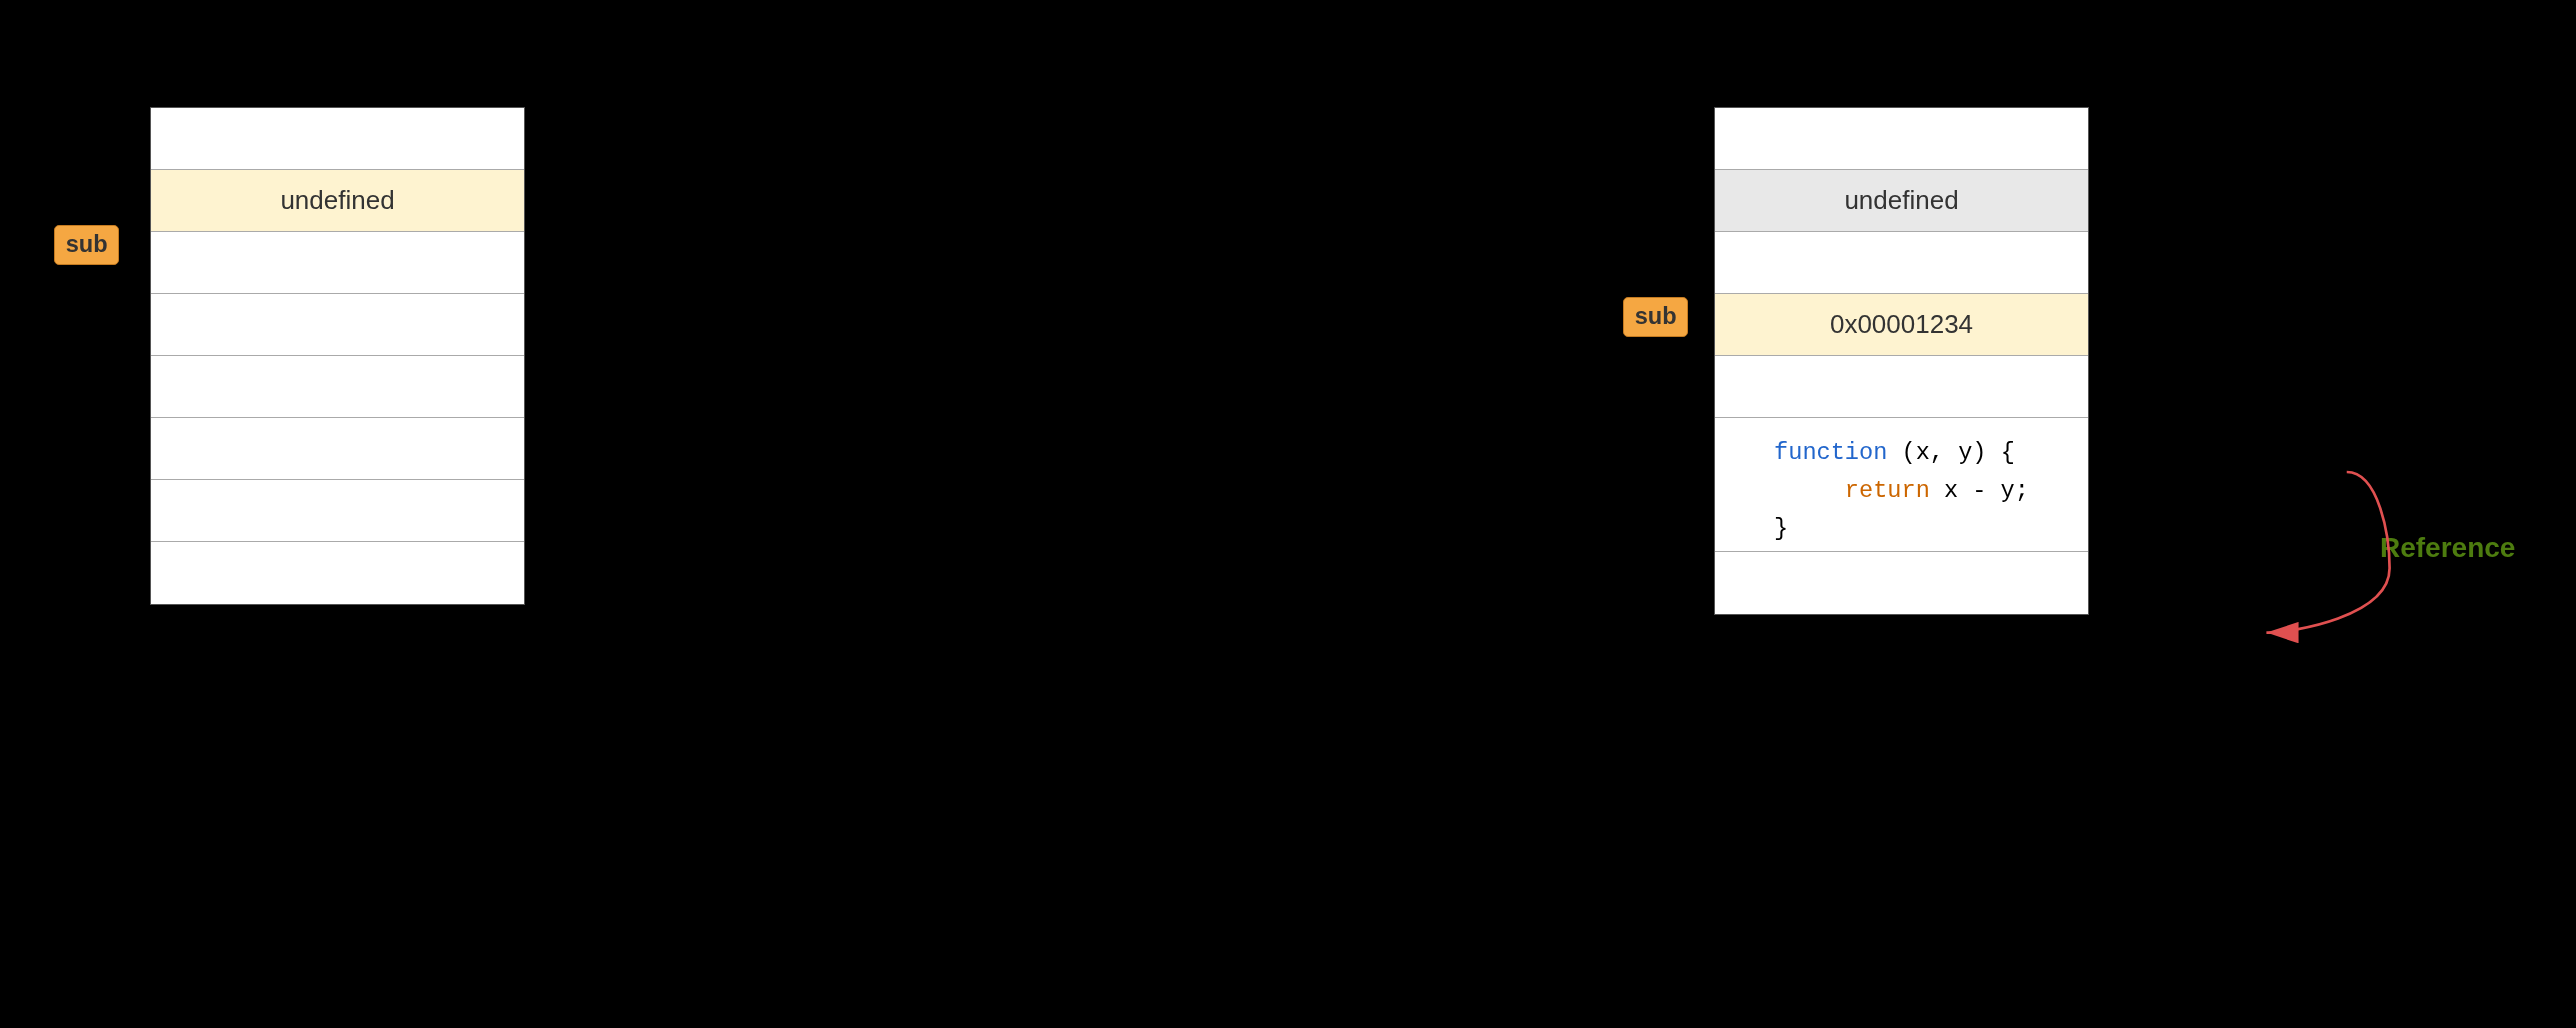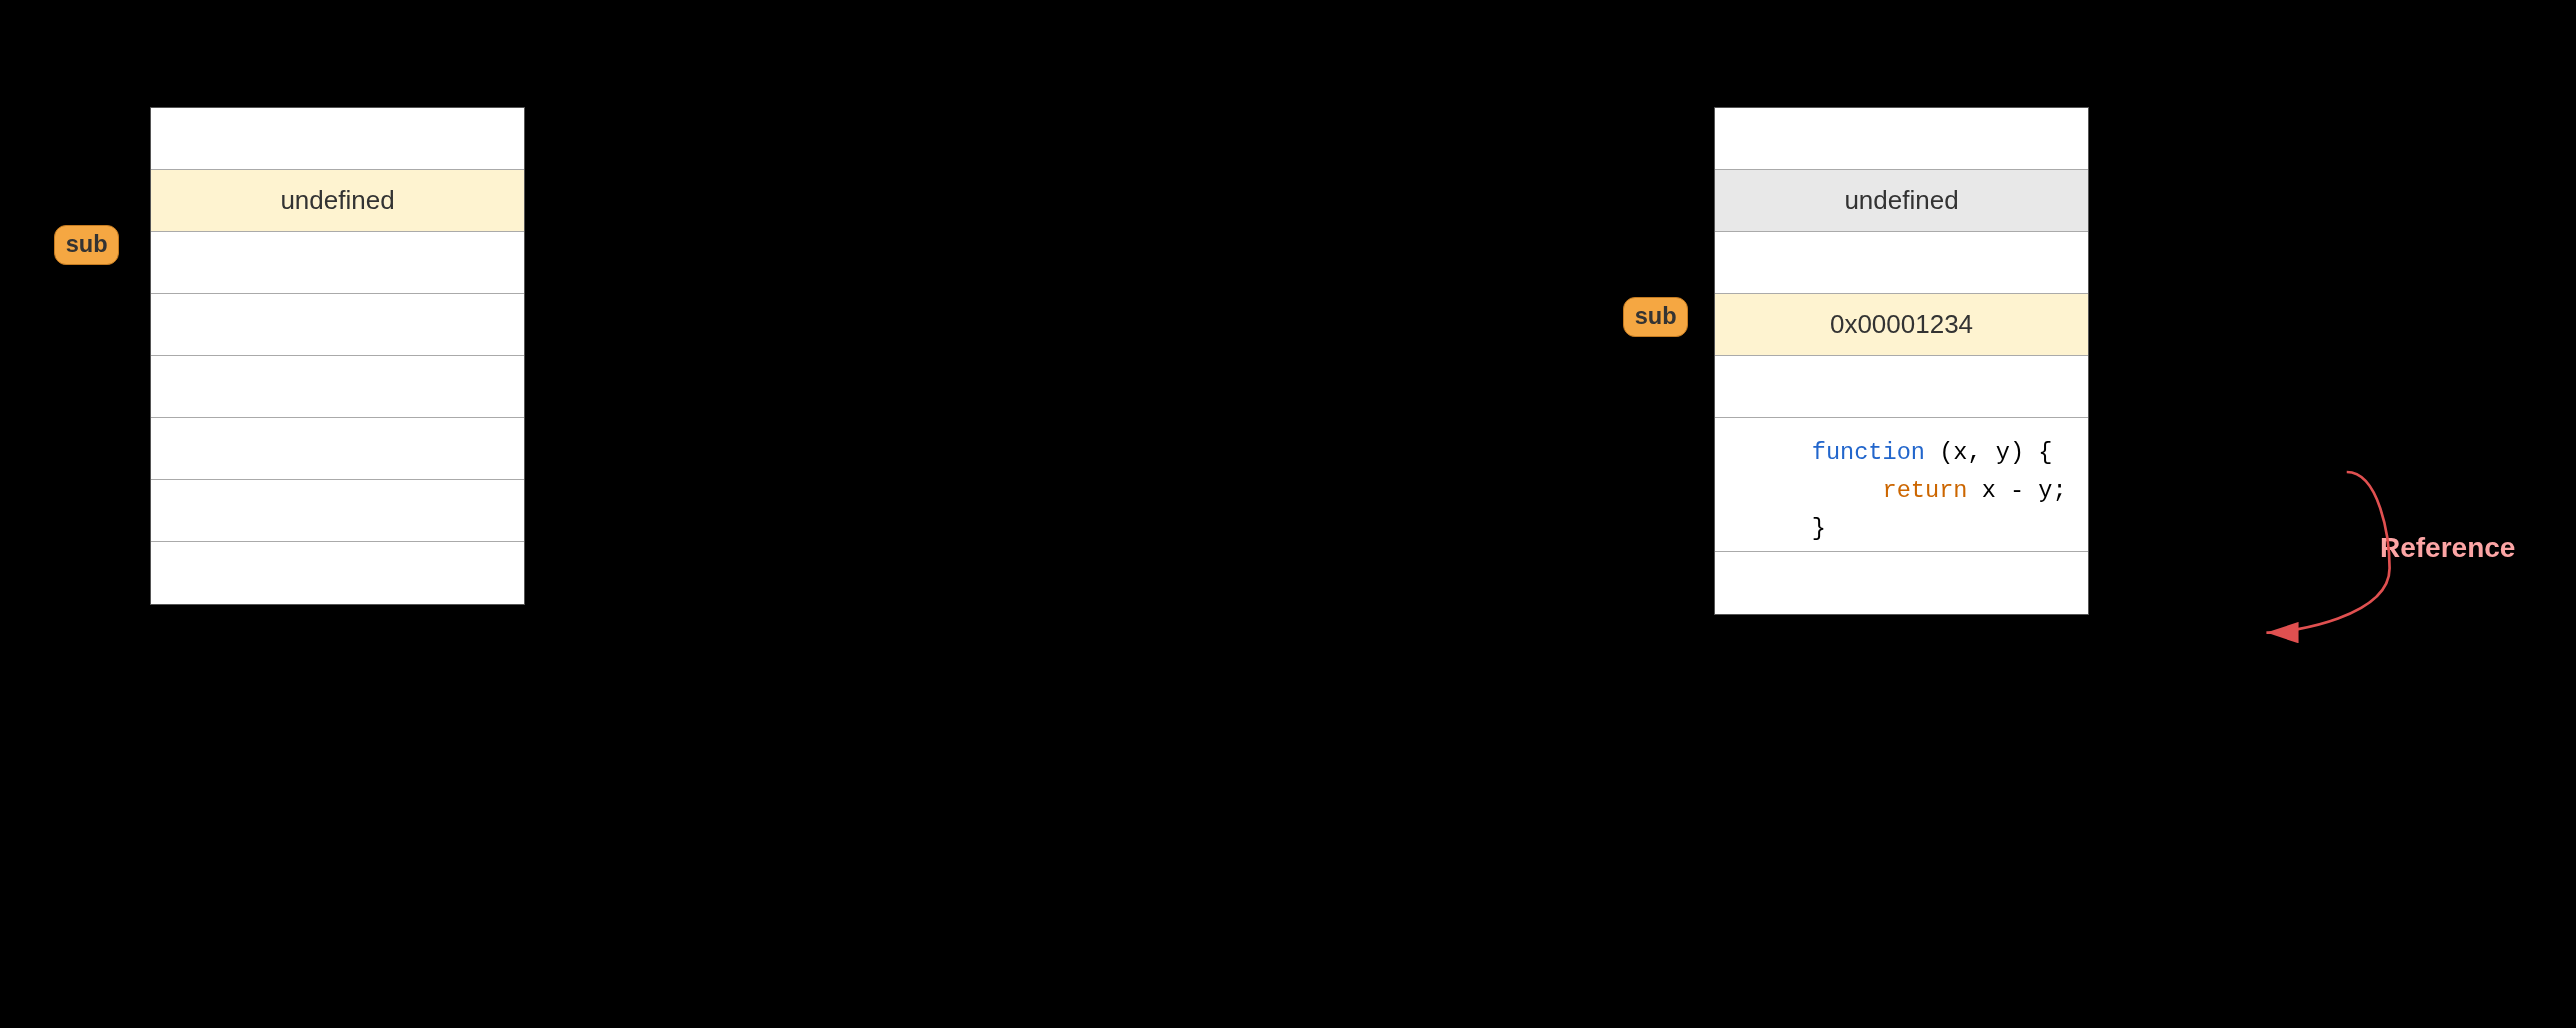--- a/index.html
+++ b/index.html
@@ -52,21 +52,21 @@
       border-bottom: none;
     }
 
     .memory-row.highlighted {
       background: #fef3d0;
     }
 
     .memory-row.code-row {
       height: 134px;
       align-items: flex-start;
-      justify-content: flex-end;
+      justify-content: center;
       padding: 16px 21.4px;
     }
 
     .cell-text {
       font-size: 26px;
       color: #333;
       font-family: 'Arial', sans-serif;
     }
 
     .code-block {
@@ -76,21 +76,21 @@
     }
 
     .kw-function { color: #2266cc; }
     .kw-return { color: #cc6600; }
 
     
     .sub-badge {
       position: absolute;
       background: #f5a742;
       border: 1.1px solid #c47a20;
-      border-radius: 12px;
+      border-radius: 5px;
       padding: 5.4px 10.7px;
       font-size: 23.6px;
       font-weight: bold;
       color: #333;
       font-family: 'Arial', sans-serif;
     }
 
     .sub-badge-left {
       left: 54px;
       top: 225px;
@@ -100,21 +100,21 @@
       left: 1623px;
       top: 297px;
     }
 
     
     .reference-label {
       position: absolute;
       left: 2380px;
       top: 532px;
       font-size: 28px;
-      color: #fca5a5;
+      color: #4d7c0f;
       font-family: 'Arial', sans-serif;
       font-weight: bold;
     }
 
   </style>
 </head>
 <body>
 
 <div class="diagram-container">
 

